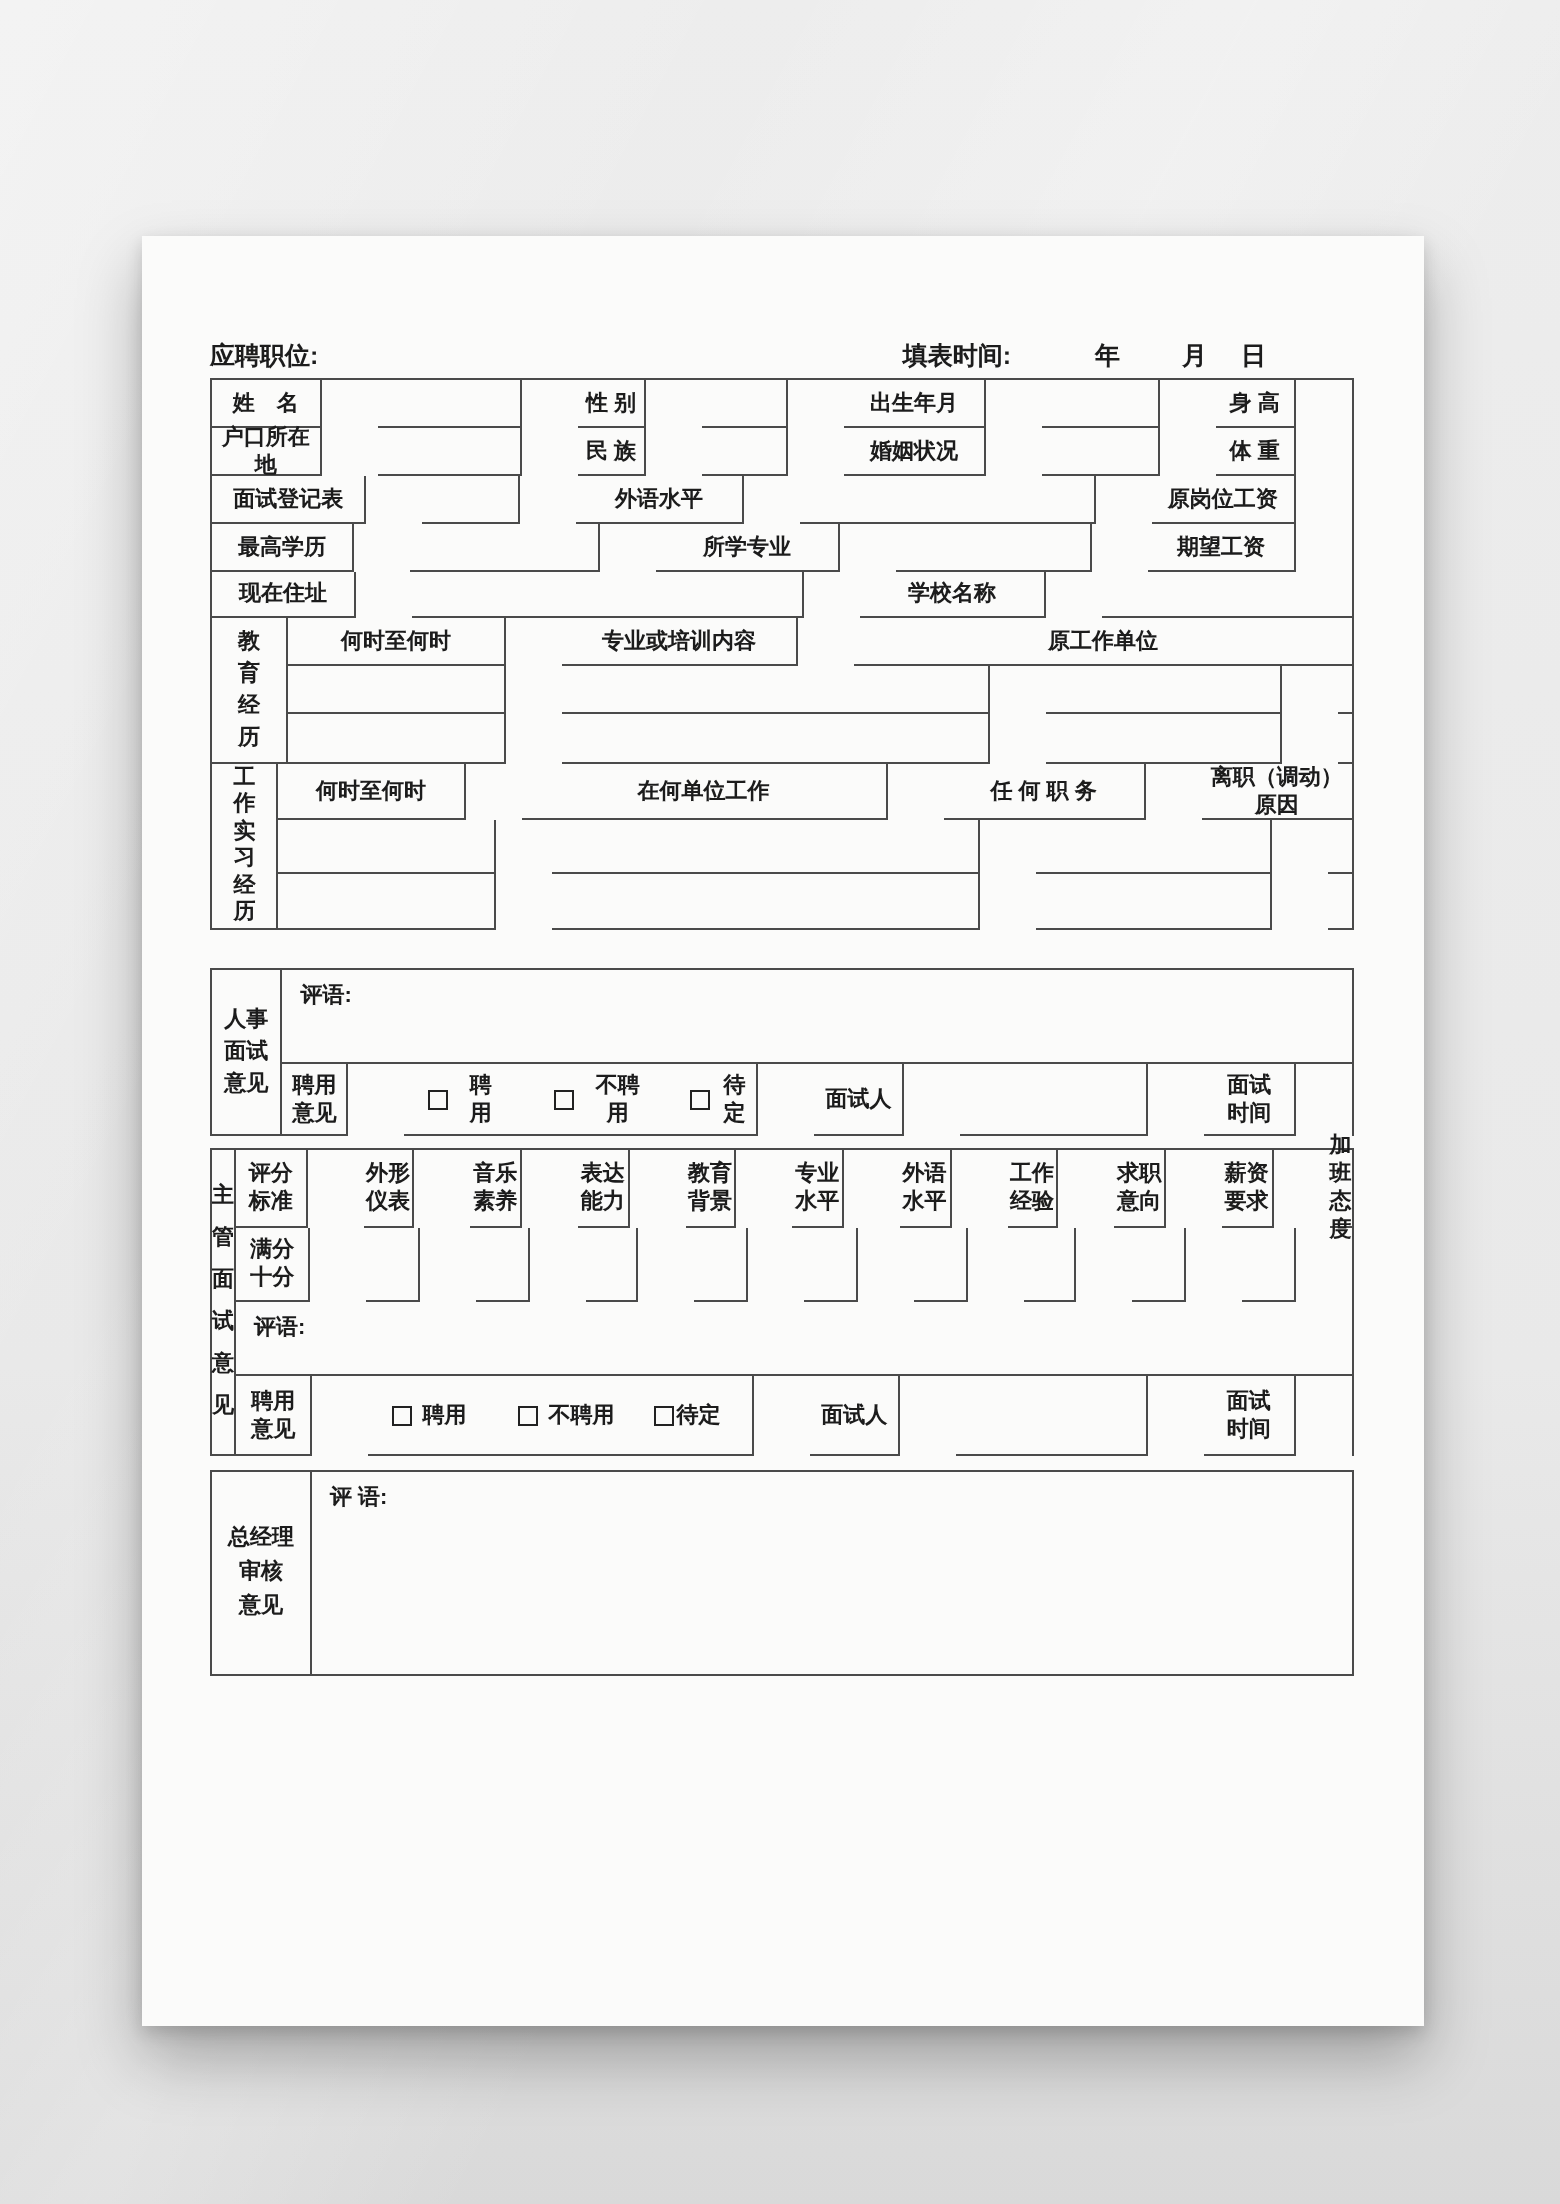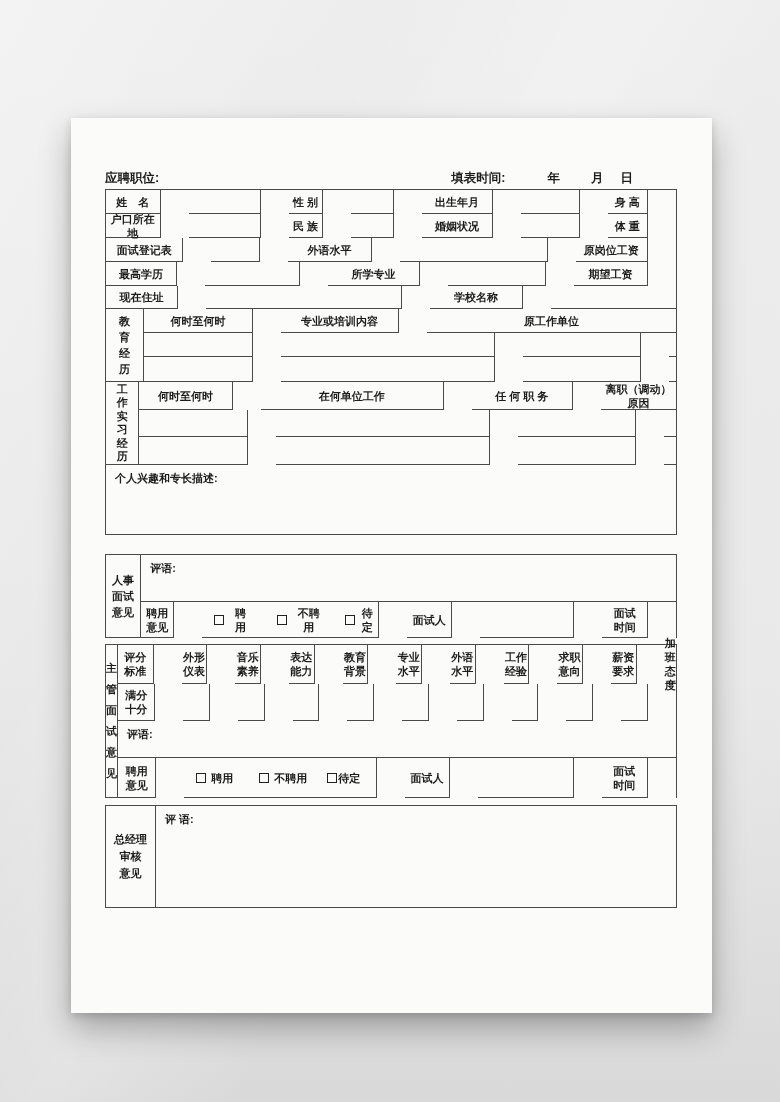--- a/index.html
+++ b/index.html
@@ -178,25 +178,20 @@
         </div>
         <div class="row" style="height:28px">
           <div class="c" style="width:109px"></div>
           <div class="c" style="width:214px"></div>
           <div class="c" style="width:118px"></div>
           <div class="c fx"></div>
         </div>
       </div>
     </div>
 
-    <div class="row" style="height:70px">
-      <div class="c fx cmt">
-          <span>个人兴趣和专长描述:</span>
-        </div>
-    </div>
   </div>
 
   <div class="gap19"></div>
 
   <div class="tbl">
     <div class="block">
       <div class="side" style="width:38px;line-height:16px">人事
 面试
 意见</div>
       <div class="inner">

